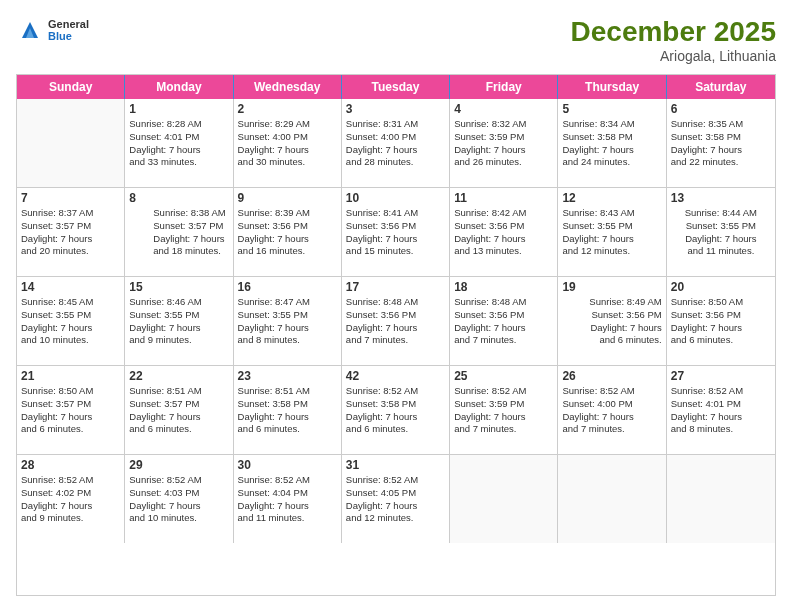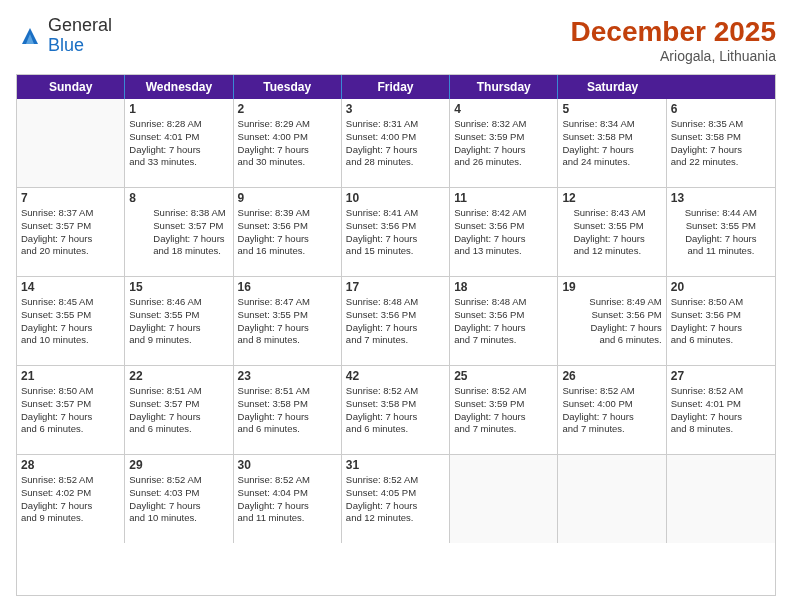--- a/index.html
+++ b/index.html
@@ -31,35 +31,35 @@
     .logo-icon {
       width: 28px;
       height: 28px;
     }
     .title-block {
       text-align: right;
     }
     .title-block h1 {
       font-size: 28px;
       font-weight: bold;
-      color: #c2410c;
+      color: #4d7c0f;
     }
     .title-block h2 {
       font-size: 14px;
       font-weight: normal;
       color: #555;
     }
     .calendar {
       flex: 1;
       border: 1px solid #ccc;
     }
     .cal-header-row {
       display: grid;
       grid-template-columns: repeat(7, 1fr);
-      background: #4c1d95;
+      background: #ec4899;
     }
     .cal-header-cell {
       color: #fff;
       font-size: 12px;
       font-weight: bold;
       padding: 5px 4px;
       text-align: center;
       border-right: 1px solid #3a8ad4;
     }
     .cal-header-cell:last-child { border-right: none; }
@@ -100,35 +100,36 @@
 <body>
 
 <div class="page">
   <div class="header">
     <div class="logo">
       <svg class="logo-icon" viewBox="0 0 28 28">
     <path d="M6 22 L14 6 L22 22 Z" fill="#1a6fc4"></path>
     <path d="M10 22 L14 12 L18 22 Z" fill="#5ba3e0"></path>
   </svg>
       <div>
-        <div style="font-size:18px; font-weight:normal; line-height:1.1;">
+        <div style="font-size:11px; font-weight:bold; line-height:1.1;">
           <span style="color:#333;">General</span><br>
           <span style="color:#1a6fc4;">Blue</span>
         </div>
       </div>
     </div>
     <div class="title-block">
       <h1>December 2025</h1>
       <h2>Ariogala, Lithuania</h2>
     </div>
   </div>
 
   <div class="calendar">
     <div class="cal-header-row">
     <div class="cal-header-cell">Sunday</div>
+        <div class="cal-header-cell">Monday</div>
         <div class="cal-header-cell">Wednesday</div>
         <div class="cal-header-cell">Tuesday</div>
         <div class="cal-header-cell">Friday</div>
         <div class="cal-header-cell">Thursday</div>
         <div class="cal-header-cell">Saturday</div>
       </div>
     <div class="cal-body">
     <div class="cal-row">
           <div class="cal-cell empty"></div>
           <div class="cal-cell">
@@ -205,21 +206,21 @@
           </div>
           <div class="cal-cell">
             <span class="day-num">11</span>
             <div class="day-info" style="white-space: pre-line;">Sunrise: 8:42 AM
 Sunset: 3:56 PM
 Daylight: 7 hours
 and 13 minutes.</div>
           </div>
           <div class="cal-cell">
             <span class="day-num">12</span>
-            <div class="day-info" style="white-space: pre-line; margin-left: 11px;">Sunrise: 8:43 AM
+            <div class="day-info" style="white-space: pre-line;">Sunrise: 8:43 AM
 Sunset: 3:55 PM
 Daylight: 7 hours
 and 12 minutes.</div>
           </div>
           <div class="cal-cell">
             <span class="day-num">13</span>
             <div class="day-info" style="white-space: pre-line; text-align: center;">Sunrise: 8:44 AM
 Sunset: 3:55 PM
 Daylight: 7 hours
 and 11 minutes.</div>

